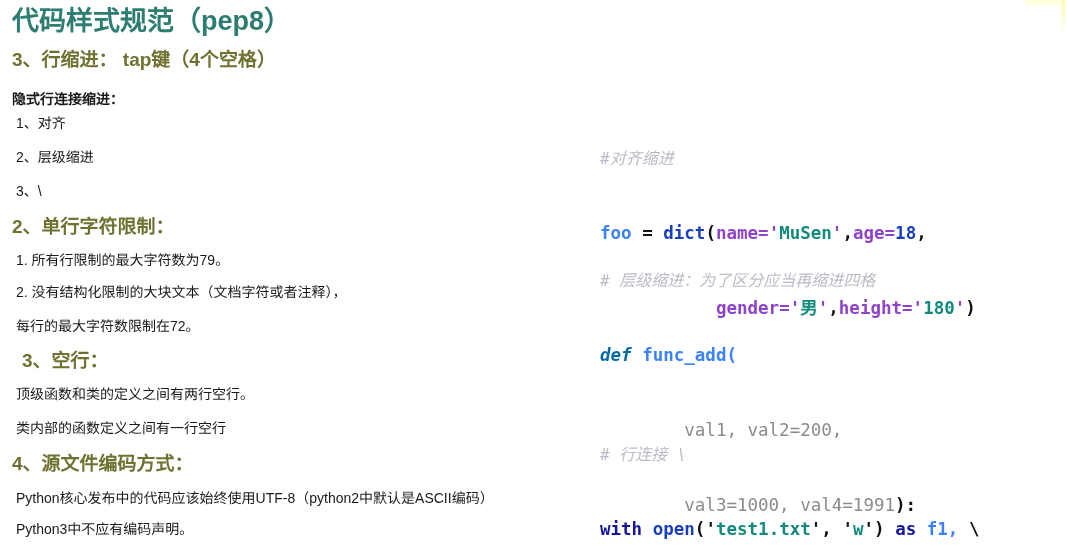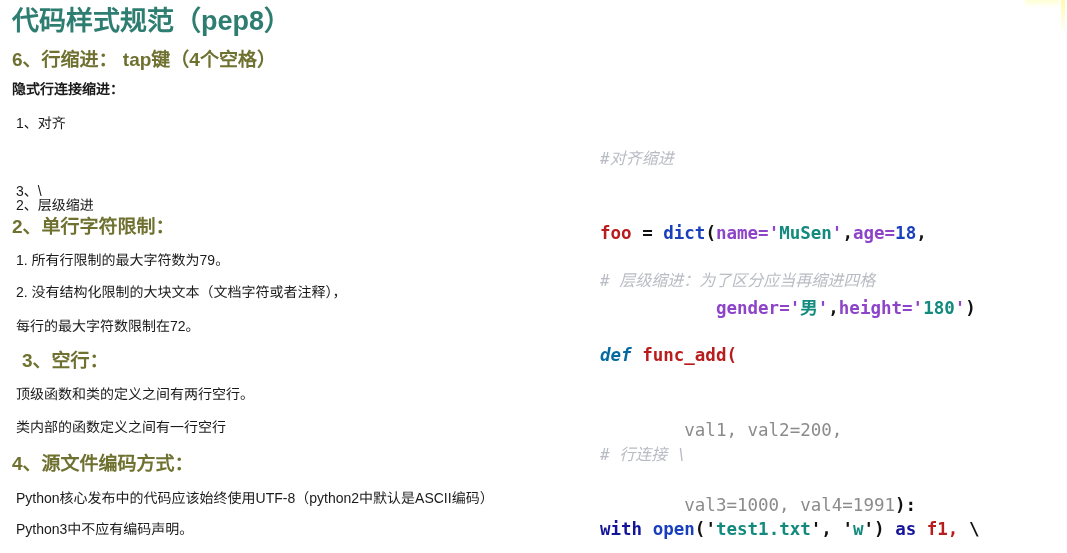--- a/index.html
+++ b/index.html
@@ -112,47 +112,47 @@
   
   .tk-comment { color: #b9bcc4; font-style: italic; font-weight: normal; font-size: 16px; }
   .tk-kw      { color: #141499; font-weight: bold; }
   .tk-builtin { color: #1a3fbd; font-weight: bold; }
   .tk-param   { color: #8e44c9; font-weight: bold; }
   .tk-str     { color: #128a7d; font-weight: bold; }
   .tk-quote   { color: #8e44c9; font-weight: bold; }
   .tk-num     { color: #1a3fbd; font-weight: bold; }
   .tk-punct   { color: #111111; font-weight: bold; }
   .tk-gray    { color: #8b8b8b; font-weight: normal; }
-  .tk-plain   { color: #b91c1c; font-weight: bold; }
+  .tk-plain   { color: #3b82f6; font-weight: bold; }
   .tk-def     { color: #0369a1; font-weight: bold; font-style: italic; }
 </style>
 </head>
 <body>
 
 <div class="slide">
 
   <div class="artifact-yellow"></div>
   <div class="artifact-yellow-bar"></div>
 
   <div class="left-col">
 
     <div class="blk" style="top:2px;">
       <div class="page-title">代码样式规范（pep8）</div>
     </div>
 
     <div class="blk" style="top:48px;">
-      <div class="section-head">6、行缩进： tap键（4个空格）</div>
-    </div>
-    <div class="blk" style="top:79px;">
+      <div class="section-head">3、行缩进： tap键（4个空格）</div>
+    </div>
+    <div class="blk" style="top:89px;">
       <div class="sub-bold">隐式行连接缩进：</div>
     </div>
     <div class="blk" style="top:113px;">
       <div class="body-line indent-1">1、对齐</div>
     </div>
-    <div class="blk" style="top:147px;margin-top:48px;">
+    <div class="blk" style="top:147px;">
       <div class="body-line indent-1">2、层级缩进</div>
     </div>
     <div class="blk" style="top:181px;">
       <div class="body-line indent-1">3、\</div>
     </div>
 
     <div class="blk" style="top:215px;">
       <div class="section-head">2、单行字符限制：</div>
     </div>
     <div class="blk" style="top:250px;">
@@ -164,21 +164,21 @@
     <div class="blk" style="top:316px;">
       <div class="body-line indent-1">每行的最大字符数限制在72。</div>
     </div>
 
     <div class="blk" style="top:349px;margin-left:10px;">
       <div class="section-head">3、空行：</div>
     </div>
     <div class="blk" style="top:384px;">
       <div class="body-line indent-1">顶级函数和类的定义之间有两行空行。</div>
     </div>
-    <div class="blk" style="top:418px;font-family:Liberation Mono, monospace;">
+    <div class="blk" style="top:418px;">
       <div class="body-line indent-1">类内部的函数定义之间有一行空行</div>
     </div>
 
     <div class="blk" style="top:452px;">
       <div class="section-head">4、源文件编码方式：</div>
     </div>
     <div class="blk" style="top:488px;">
       <div class="body-line indent-1">Python核心发布中的代码应该始终使用UTF-8（python2中默认是ASCII编码）</div>
     </div>
     <div class="blk" style="top:519px;">

